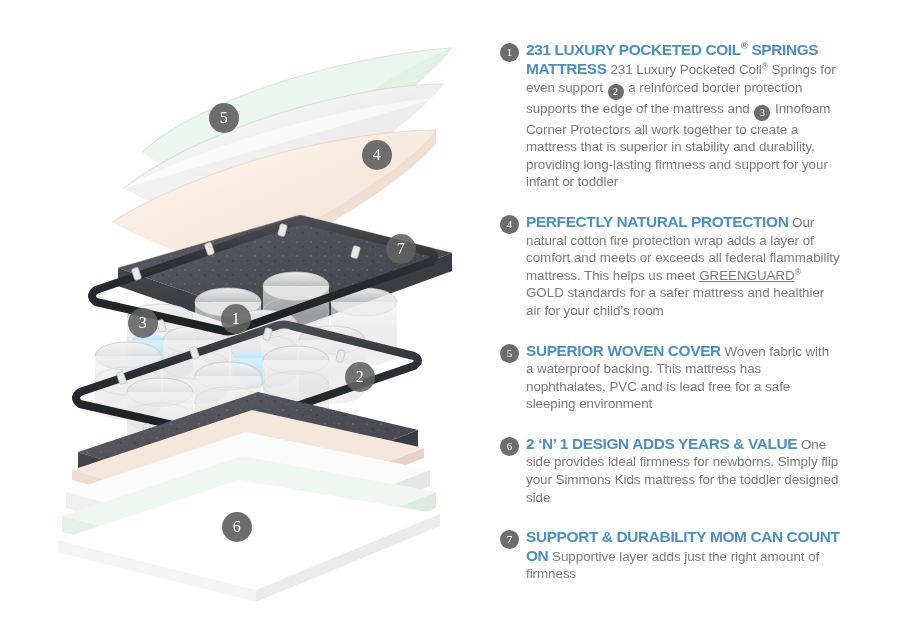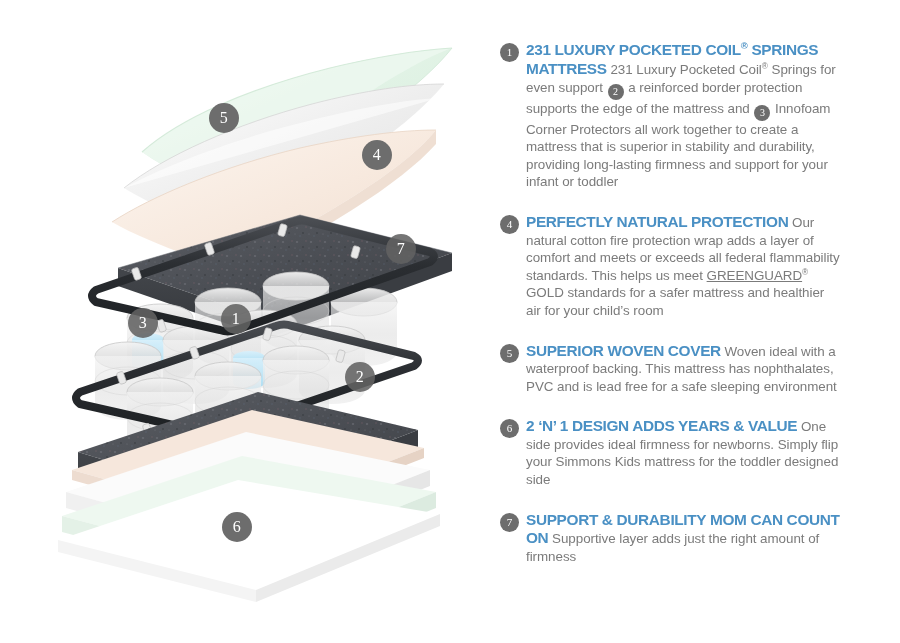--- a/index.html
+++ b/index.html
@@ -373,28 +373,28 @@
     <div class="feature">
       <span class="badge">1</span>
       <p class="ftext">
         <span class="fhead"><span>231 Luxury Pocketed Coil</span><sup>®</sup><span> Springs Mattress</span></span><span> 231 Luxury Pocketed Coil</span><sup>®</sup><span> Springs for even support </span><span class="inline-badge">2</span><span> a reinforced border protection supports the edge of the mattress and </span><span class="inline-badge">3</span><span> Innofoam Corner Protectors all work together to create a mattress that is superior in stability and durability, providing long-lasting firmness and support for your infant or toddler</span>
       </p>
     </div>
 
     <div class="feature">
       <span class="badge">4</span>
       <p class="ftext">
-        <span class="fhead">Perfectly Natural Protection</span><span> Our natural cotton fire protection wrap adds a layer of comfort and meets or exceeds all federal flammability standards. This helps us meet </span><span class="caps">Greenguard</span><sup>®</sup><span> GOLD</span><span> standards for a safer mattress and healthier air for your child’s room</span>
+        <span class="fhead">Perfectly Natural Protection</span><span> Our natural cotton fire protection wrap adds a layer of comfort and meets or exceeds all federal flammability mattress. This helps us meet </span><span class="caps">Greenguard</span><sup>®</sup><span> GOLD</span><span> standards for a safer mattress and healthier air for your child’s room</span>
       </p>
     </div>
 
     <div class="feature">
       <span class="badge">5</span>
       <p class="ftext">
-        <span class="fhead">Superior Woven Cover</span><span> Woven ideal with a waterproof backing. This mattress has nophthalates, PVC and is lead free for a safe sleeping environment</span>
+        <span class="fhead">Superior Woven Cover</span><span> Woven fabric with a waterproof backing. This mattress has nophthalates, PVC and is lead free for a safe sleeping environment</span>
       </p>
     </div>
 
     <div class="feature">
       <span class="badge">6</span>
       <p class="ftext">
         <span class="fhead">2 ‘n’ 1 Design Adds Years &amp; Value</span><span> One side provides ideal firmness for newborns. Simply flip your Simmons Kids mattress for the toddler designed side</span>
       </p>
     </div>
 

